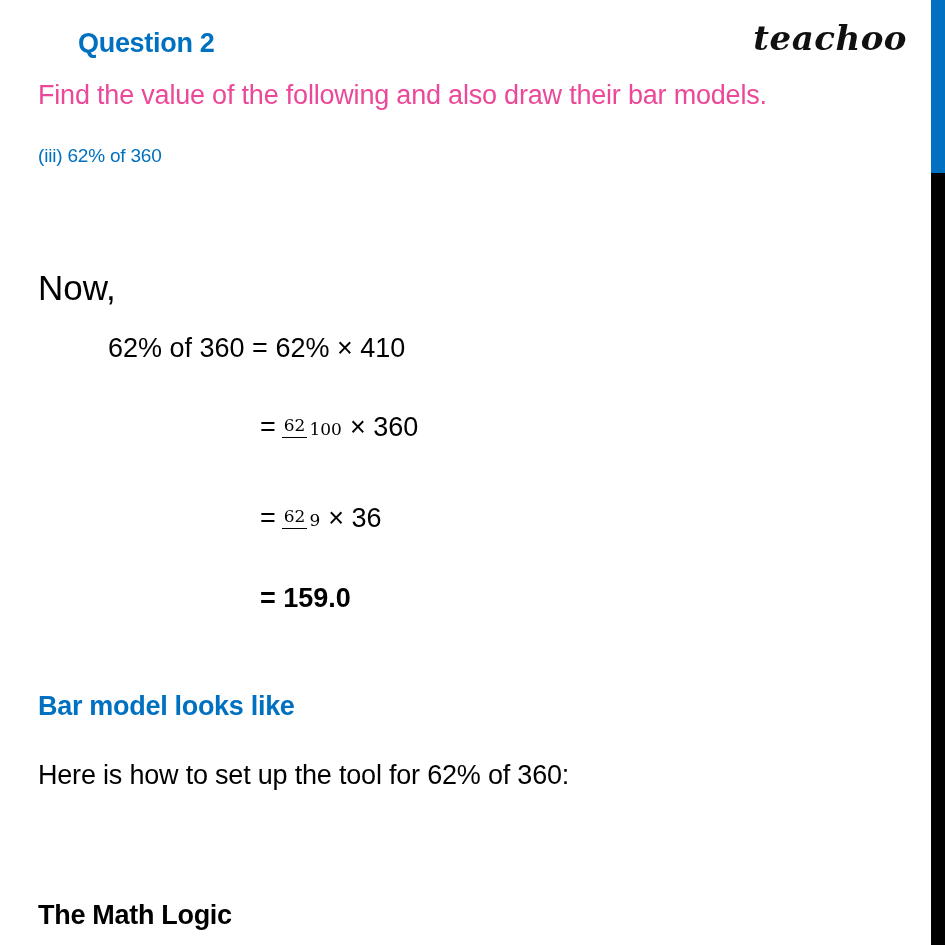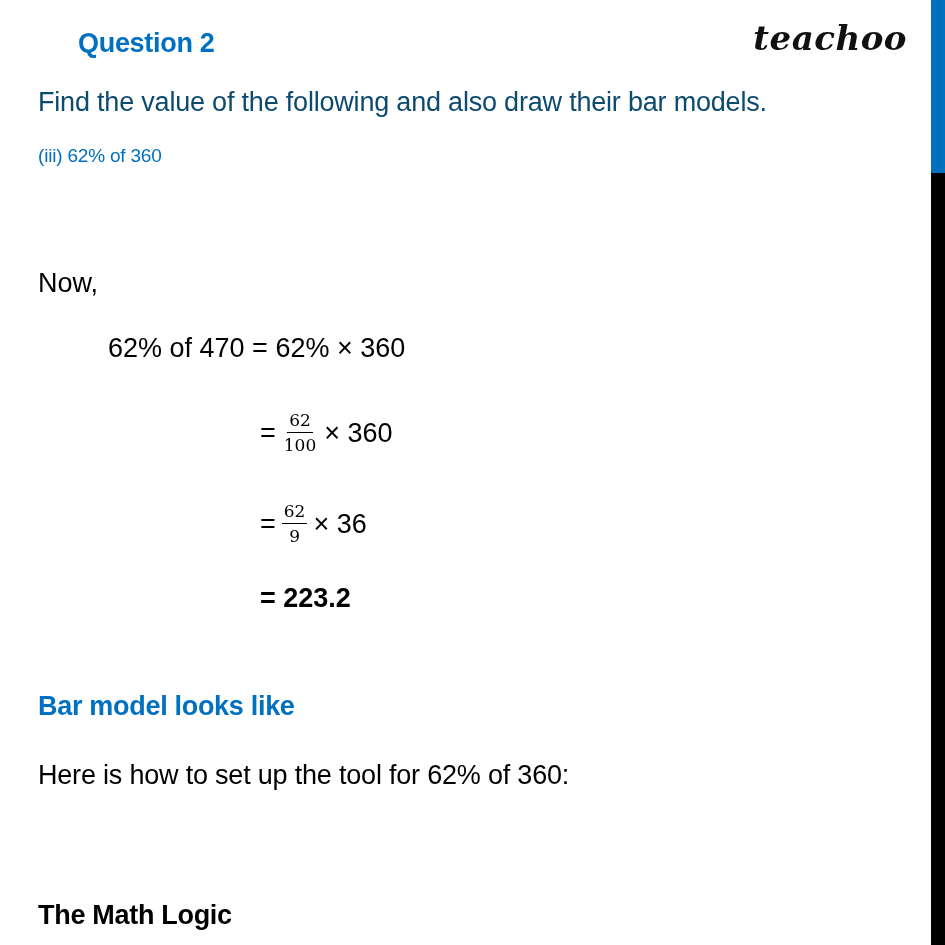--- a/index.html
+++ b/index.html
@@ -11,44 +11,44 @@
       width: 945px;
       height: 945px;
       position: relative;
       overflow: hidden;
       font-family: "Liberation Sans", "DejaVu Sans", sans-serif;
       color: #000000;
     }
     .abs { position: absolute; white-space: nowrap; }
 
     .title { left: 38px; top: 28px; font-size: 27px; font-weight: bold; color: #0070c0; letter-spacing: -0.3px; margin-left: 40px; }
-    .prompt { left: 38px; top: 87px; font-size: 27px; color: #0c4a6e; letter-spacing: -0.2px; }
+    .prompt { left: 38px; top: 80px; font-size: 27px; color: #ec4899; letter-spacing: -0.2px; }
     .subpart { left: 38px; top: 145px; font-size: 19px; color: #0070c0; letter-spacing: -0.2px; }
 
     .logo {
       right: 38px; top: 18px;
       font-family: "DejaVu Serif", serif;
       font-style: italic;
       font-weight: bold;
       font-size: 34px;
       color: #111111;
       letter-spacing: 0.5px;
     }
 
-    .now { left: 38px; top: 268px; font-size: 27px; }
+    .now { left: 38px; top: 268px; font-size: 35px; }
     .eq1 { left: 108px; top: 333px; font-size: 27px; }
 
     .eqline { left: 260px; font-size: 27px; display: flex; align-items: center; }
     .eq2 { top: 412px; }
     .eq3 { top: 503px; }
     .eq4 { top: 583px; font-weight: bold; }
 
     .frac {
       display: inline-flex;
-      flex-direction: column;
+      flex-direction: row;
       align-items: center;
       font-family: "DejaVu Serif", serif;
       font-size: 17px;
       line-height: 1;
       margin: 0 6px 0 6px;
     }
     .frac .num { padding: 0 2px 3px 2px; border-bottom: 1.5px solid #000; }
     .frac .den { padding: 4px 2px 0 2px; }
 
     .bar-heading { left: 38px; top: 691px; font-size: 27px; font-weight: bold; color: #0070c0; letter-spacing: -0.3px; }
@@ -74,41 +74,41 @@
 </head>
 <body>
 
 <div class="abs title">Question 2</div>
 <div class="abs logo">teachoo</div>
 
 <div class="abs prompt">Find the value of the following and also draw their bar models.</div>
 <div class="abs subpart">(iii) 62% of 360</div>
 
 <div class="abs now">Now,</div>
-<div class="abs eq1">62% of 470 = 62%  × 360</div>
+<div class="abs eq1">62% of 360 = 62%  × 410</div>
 
 <div class="abs eqline eq2">
   <span>=</span>
   <span class="frac">
     <span class="num">62</span>
     <span class="den">100</span>
   </span>
   <span>× 360</span>
 </div>
 
 <div class="abs eqline eq3">
   <span>=</span>
   <span class="frac">
     <span class="num">62</span>
     <span class="den">9</span>
   </span>
   <span>× 36</span>
 </div>
 
-<div class="abs eqline eq4">= 223.2</div>
+<div class="abs eqline eq4">= 159.0</div>
 
 <div class="abs bar-heading">Bar model looks like</div>
 <div class="abs setup">Here is how to set up the tool for 62% of 360:</div>
 <div class="abs logic">The Math Logic</div>
 
 <div class="side-strip">
   <div class="accent"></div>
 </div>
 
 </body></html>

